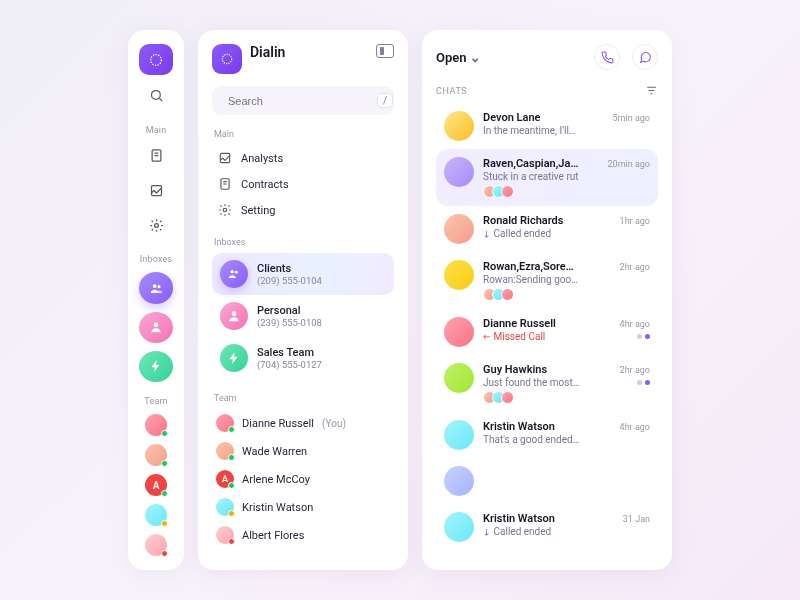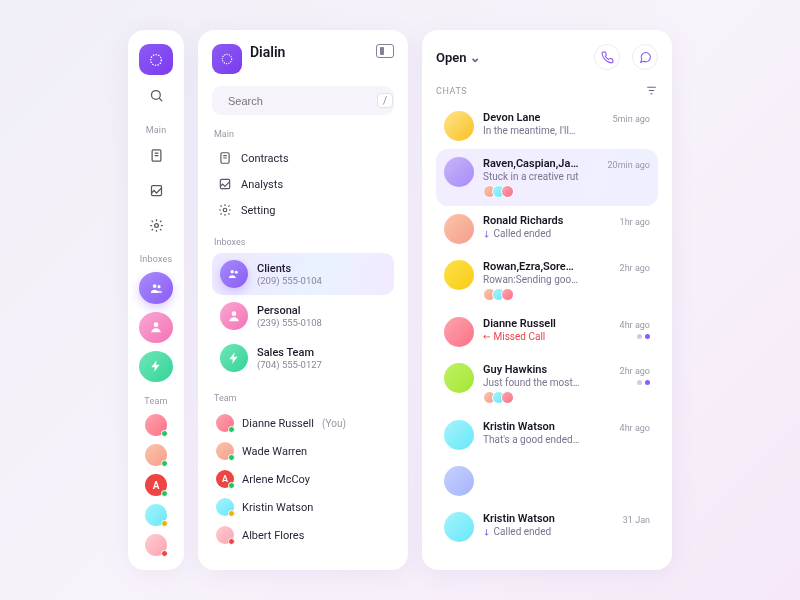--- a/index.html
+++ b/index.html
@@ -68,21 +68,21 @@
 .main-title{font-size:13px;font-weight:600;color:#1a1523;}
 .chev{color:#6b6480;}
 .circ-btn{width:26px;height:26px;border-radius:50%;border:1.5px solid #ede8f7;display:flex;align-items:center;justify-content:center;color:#8b5cf6;}
 .chats-head{display:flex;align-items:center;justify-content:space-between;margin-top:14px;}
 .chats-label{font-size:9px;letter-spacing:.6px;color:#9b97a6;}
 .filter{color:#6b6480;}
 .chat{display:flex;gap:9px;padding:8px 8px;border-radius:12px;align-items:flex-start;position:relative;}
 .chat.active{background:linear-gradient(110deg,#f2edff 0%,#eef0ff 100%);}
 .chat-av{width:30px;height:30px;border-radius:50%;flex-shrink:0;position:relative;}
 .chat-body{flex:1;min-width:0;}
-.chat-row1{display:flex;justify-content:space-between;align-items:flex-end;gap:6px;}
+.chat-row1{display:flex;justify-content:space-between;align-items:center;gap:6px;}
 .chat-name{font-size:11px;font-weight:600;color:#1a1523;white-space:nowrap;overflow:hidden;text-overflow:ellipsis;}
 .chat-time{font-size:9px;color:#9b97a6;white-space:nowrap;}
 .chat-sub{font-size:10px;color:#7a7390;white-space:nowrap;overflow:hidden;text-overflow:ellipsis;margin-top:1px;}
 .pips{display:flex;gap:3px;margin-left:auto;align-items:center;}
 .pip{width:5px;height:5px;border-radius:50%;}
 .pip.pu{background:#8b5cf6;}.pip.gr{background:#d1cdde;}
 .mini-avs{display:flex;margin-top:3px;}
 .mini-avs .m{width:13px;height:13px;border-radius:50%;border:1.5px solid #fff;margin-left:-4px;}
 .mini-avs .m:first-child{margin-left:0;}
 .call-arrow{display:inline-block;transform:rotate(45deg);font-size:9px;margin-right:3px;}
@@ -192,32 +192,32 @@
         <line x1="21" y1="21" x2="16.5" y2="16.5"></line>
       </svg>
     <input placeholder="Search" style="">
     <span class="kbd">/</span>
   </div>
 
   <div class="section-title">Main</div>
   <div id="navmain">
       <div class="nav-item">
         <svg width="14" height="14" viewBox="0 0 24 24" fill="none" stroke="#5b5565" stroke-width="2">
+          <rect x="4" y="4" width="16" height="16" rx="2"></rect>
+          <path d="M4 16l4-4 4 4 8-8"></path>
+        </svg>
+        <span>Analysts</span>
+      </div>
+      <div class="nav-item">
+        <svg width="14" height="14" viewBox="0 0 24 24" fill="none" stroke="#5b5565" stroke-width="2">
           <rect x="5" y="3" width="14" height="18" rx="2"></rect>
           <line x1="9" y1="8" x2="15" y2="8"></line>
           <line x1="9" y1="12" x2="15" y2="12"></line>
         </svg>
         <span>Contracts</span>
-      </div>
-      <div class="nav-item">
-        <svg width="14" height="14" viewBox="0 0 24 24" fill="none" stroke="#5b5565" stroke-width="2">
-          <rect x="4" y="4" width="16" height="16" rx="2"></rect>
-          <path d="M4 16l4-4 4 4 8-8"></path>
-        </svg>
-        <span>Analysts</span>
       </div>
       <div class="nav-item">
         <svg width="14" height="14" viewBox="0 0 24 24" fill="none" stroke="#5b5565" stroke-width="2">
           <circle cx="12" cy="12" r="3"></circle>
           <path d="M12 2v3M12 19v3M4.2 4.2l2.1 2.1M17.7 17.7l2.1 2.1M2 12h3M19 12h3M4.2 19.8l2.1-2.1M17.7 6.3l2.1-2.1"></path>
         </svg>
         <span>Setting</span>
       </div>
     </div>
 

